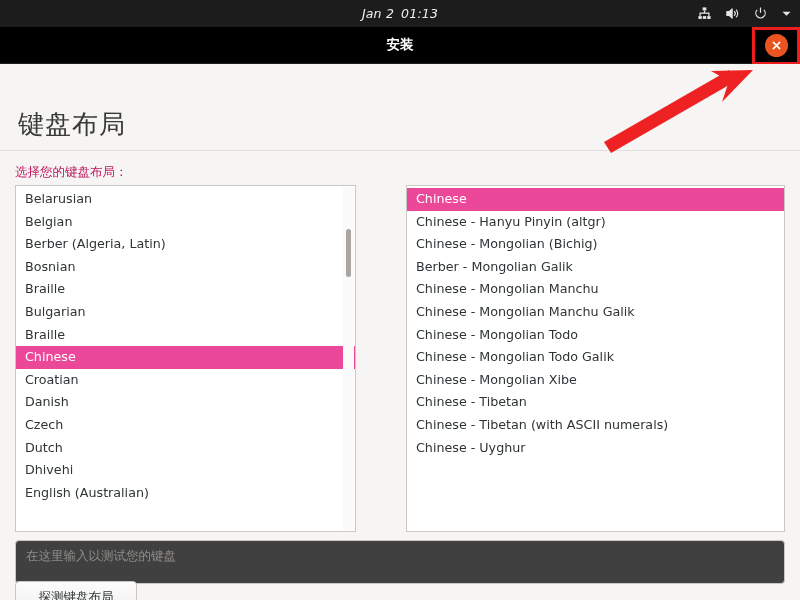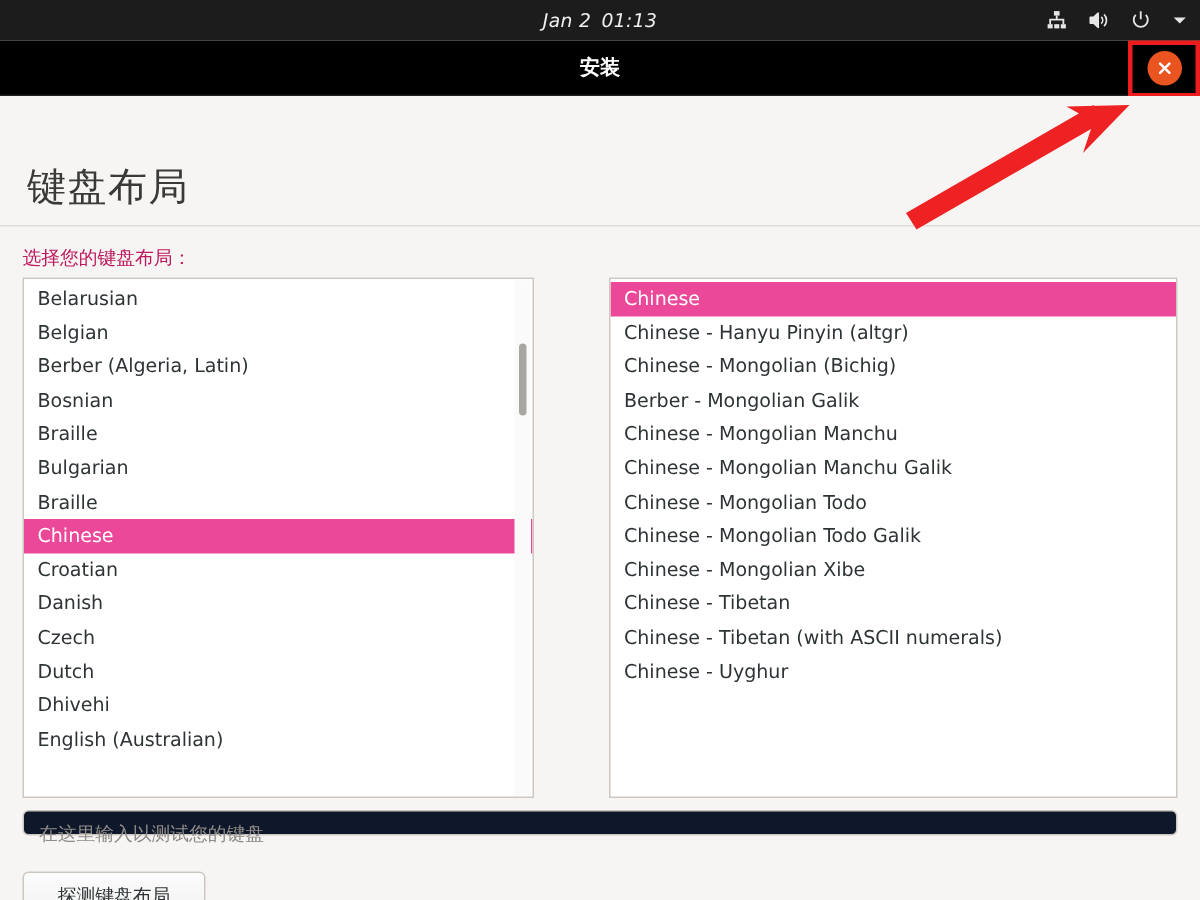--- a/index.html
+++ b/index.html
@@ -98,22 +98,22 @@
   }
   .scroll-thumb {
     position: absolute; right: 3.5px; width: 5px; border-radius: 3px;
     background: #a9a6a2;
   }
   #left-thumb { top: 42px; height: 48px; }
 
   
   .test-entry {
     position: absolute; left: 15px; top: 476px;
-    width: 770px; height: 17px;
-    background: #0f172a;
+    width: 770px; height: 44px;
+    background: #404040;
     border: 1px solid #cdc7c2; border-radius: 4px;
   }
   .test-entry .ph {
     position: absolute; left: 10px; top: 0; line-height: 30px;
     font-size: 12.5px; color: #8f8c88;
   }
 
   
   .detect-btn {
     position: absolute; left: 15px; top: 517px;

